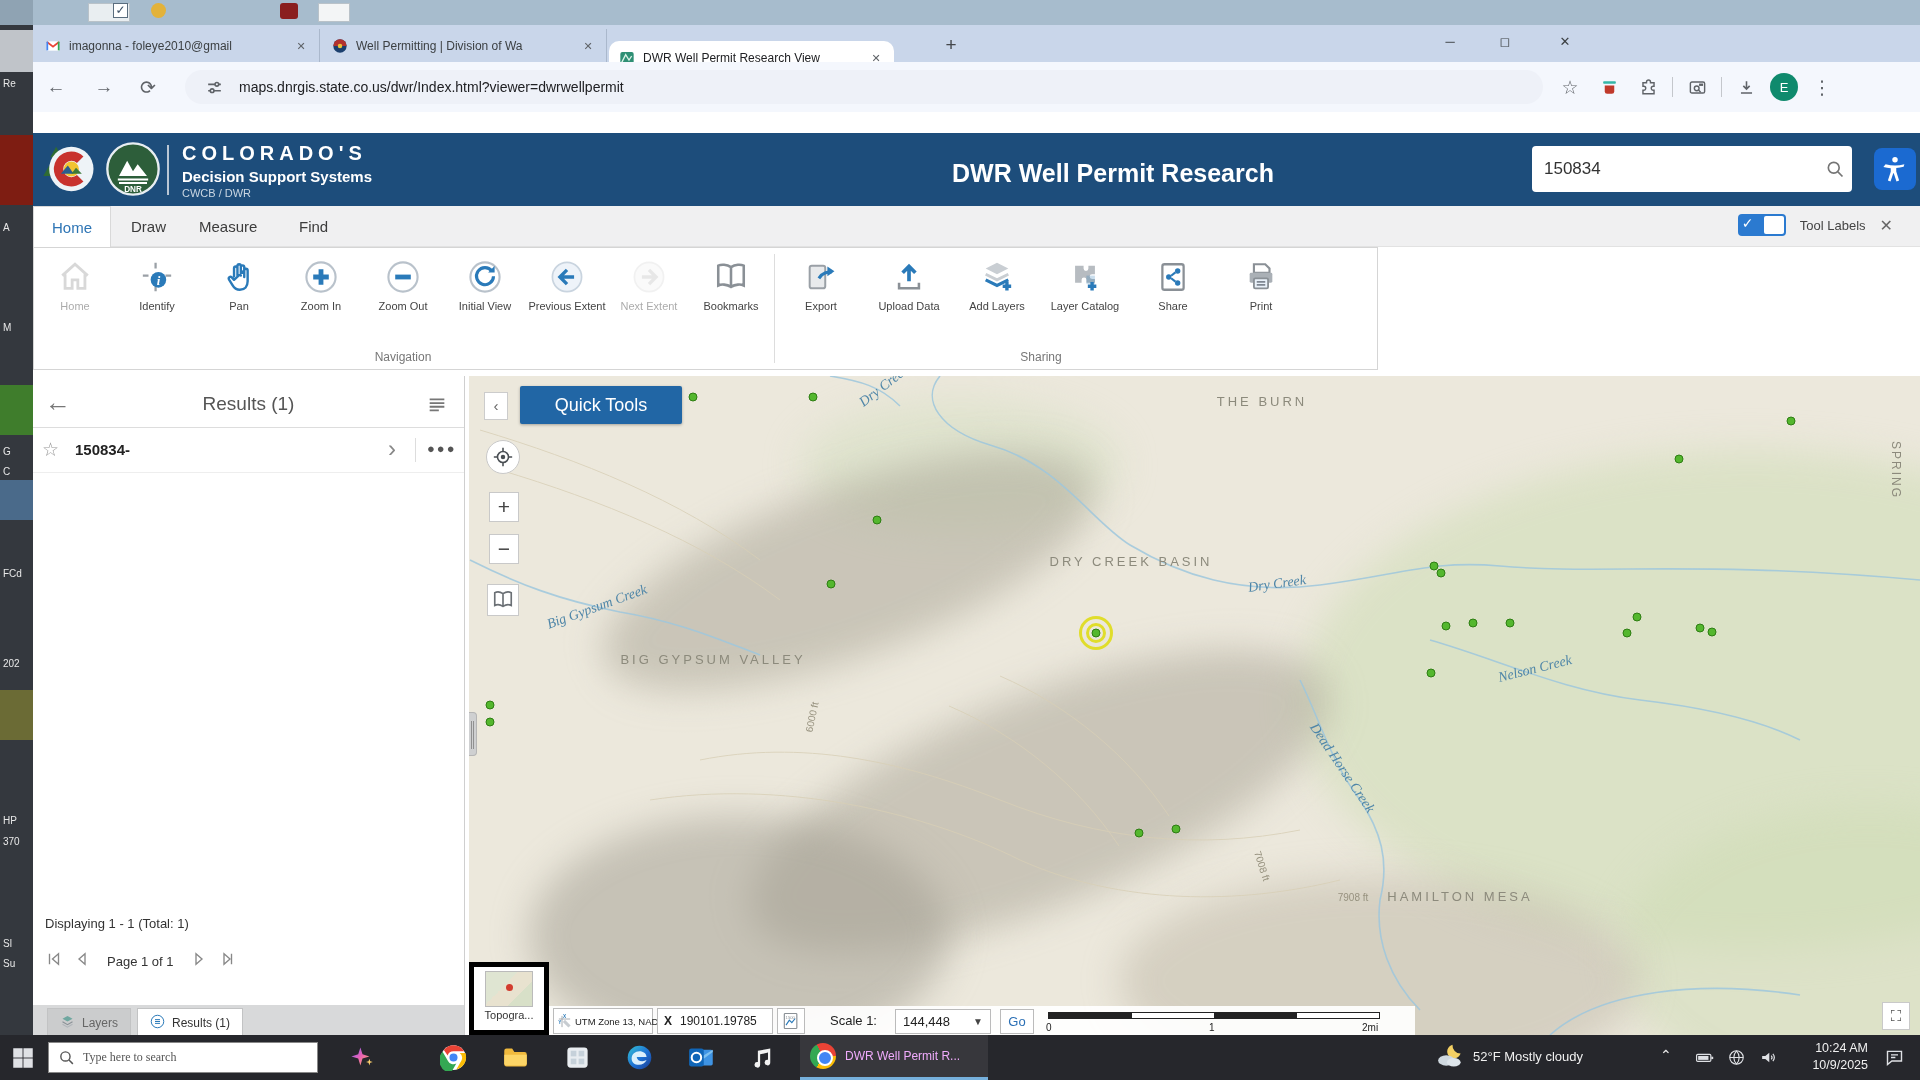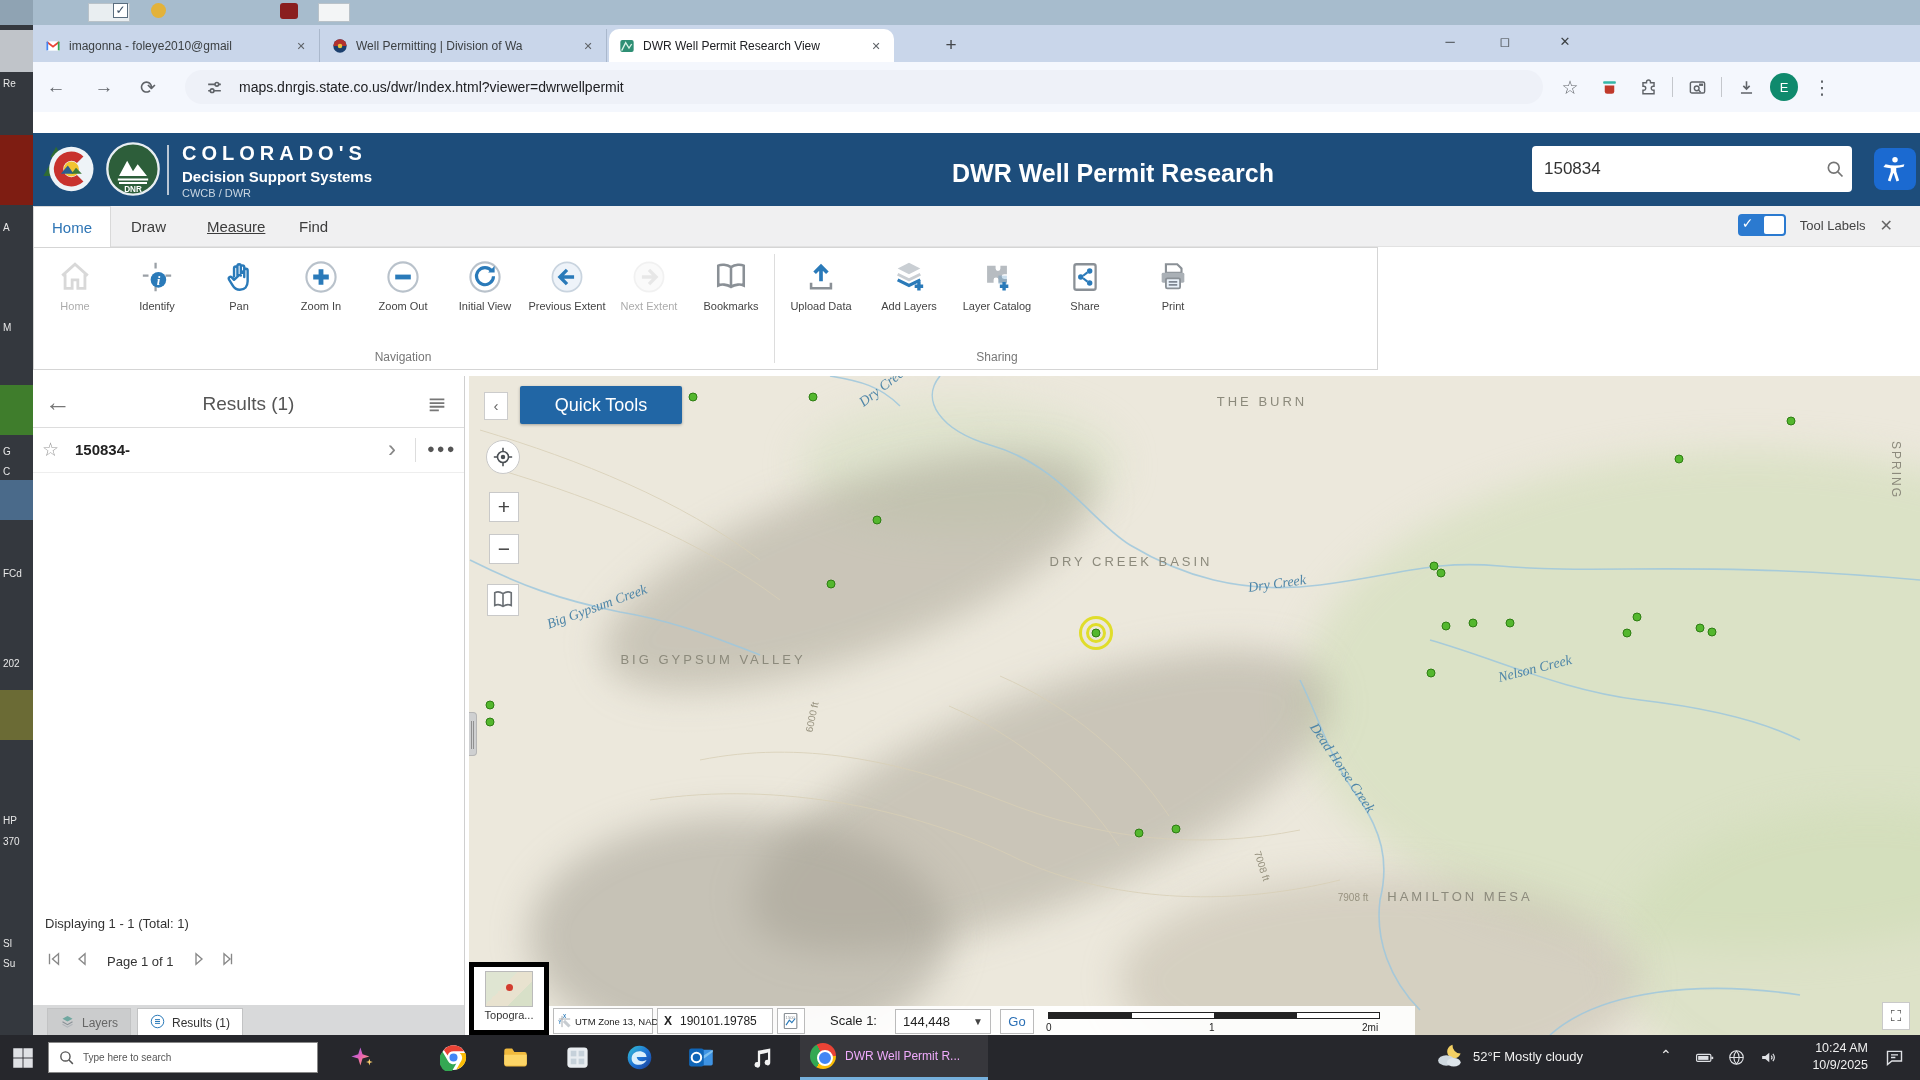--- a/index.html
+++ b/index.html
@@ -141,21 +141,21 @@
   #scalebar .seg:nth-child(even){background:#fff}
   .sbl{position:absolute;top:646px;font-size:10px;color:#222}
   #attrbtn{position:absolute;left:1413px;top:626px;width:28px;height:28px;background:#fff;border:1px solid #c9c9c9;display:flex;align-items:center;justify-content:center;color:#555;font-size:15px}
 
   
   #taskbar{left:0;top:1035px;width:1920px;height:45px;background:#26272c;z-index:5;display:block}
   #startbtn{position:absolute;left:10px;top:10px;width:26px;height:26px}
   #startbtn svg{width:100%;height:100%}
   #tsearch{position:absolute;left:48px;top:7px;width:270px;height:31px;background:#fff;border:1px solid #888;display:flex;align-items:center;gap:8px;padding:0 9px}
   #tsearch svg{width:17px;height:17px}
-  #tsearch input{border:none;outline:none;font-size:10px;color:#333;flex:1;font-family:Liberation Sans, sans-serif}
+  #tsearch input{border:none;outline:none;font-size:12px;color:#333;flex:1;font-family:Liberation Serif, serif}
   #tsearch input::placeholder{color:#555;opacity:1}
   #sparkle{position:absolute;left:348px;top:9px;width:27px;height:27px}
   #sparkle svg{width:100%;height:100%}
   .tbicon{position:absolute;top:9px;width:27px;height:27px}
   .tbicon svg{width:100%;height:100%}
   .chromeball{width:26px;height:26px;border-radius:50%;background:conic-gradient(from -30deg,#ea4335 0 120deg,#fbbc05 0 240deg,#34a853 0 360deg);position:relative}
   .chromeball:after{content:"";position:absolute;left:7px;top:7px;width:12px;height:12px;border-radius:50%;background:#4285f4;border:2px solid #fff}
   #activetask{position:absolute;left:800px;top:0;width:188px;height:45px;background:rgba(255,255,255,.08);border-bottom:3px solid #76b0dc;display:flex;align-items:center;gap:9px;padding:0 10px}
   #activetask .t{color:#f0abfc;font-size:12px;white-space:nowrap;overflow:hidden}
   #traychev{position:absolute;left:1660px;top:12px;color:#e8e8e8;font-size:14px}
@@ -217,21 +217,21 @@
           </div>
           <div class="btab" style="left: 289px;">
             <span class="tabicon"><svg viewBox="0 0 24 24">
                 <circle cx="12" cy="12" r="10" fill="#1b3f6e"></circle>
                 <path d="M2 12a10 10 0 0 1 20 0z" fill="#b3322e"></path>
                 <circle cx="12" cy="12" r="3.4" fill="#e8c23a"></circle>
               </svg></span>
             <span class="t">Well Permitting | Division of Wa</span>
             <span class="x">✕</span>
           </div>
-          <div class="btab active" style="left: 576px;">
+          <div class="btab active" style="left: 576px; margin-top: 12px;">
             <span class="tabicon"><svg viewBox="0 0 24 24">
                 <rect x="2" y="3" width="20" height="18" rx="3" fill="#2e8f74"></rect>
                 <path d="M4 19L10 7l5 8 4-6" stroke="#d9f2e6" stroke-width="2" fill="none"></path>
               </svg></span>
             <span class="t">DWR Well Permit Research View</span>
             <span class="x">✕</span>
           </div>
         </div>
       <div id="newtab" style="left:905px">+</div>
       <div class="winctl" style="left:1395px">─</div>
@@ -326,21 +326,21 @@
               <circle cx="12" cy="4.6" r="2.2"></circle>
               <path d="M4.5 8.1c5 1.4 10 1.4 15 0l-.6 2.1c-2 .6-3.9.9-5.9 1v2.8l2.3 7.1-2.1.8-2.2-6.5h-.4L8.4 22l-2.1-.8 2.3-7.1v-2.8c-2-.1-3.9-.4-5.9-1z"></path>
             </svg>
         </div>
       </div>
 
       <div id="ribbonrow">
         <div id="rtabs">
             <div class="rtab active" style="left: 0px;">Home</div>
             <div class="rtab" style="left: 80px;">Draw</div>
-            <div class="rtab" style="left: 156px; text-decoration: underline;">Measure</div>
+            <div class="rtab" style="left: 148px;">Measure</div>
             <div class="rtab" style="left: 248px;">Find</div>
           </div>
         <div id="toollabels">
           <span id="tlswitch">
               <span class="chk">✓</span>
               <span class="knob"></span>
             </span>
           <span class="lbl">Tool Labels</span>
           <span class="close">✕</span>
         </div>
@@ -407,20 +407,28 @@
             <div class="tool">
               <span class="ticn"><svg viewBox="0 0 24 24" fill="none" stroke="#8a9096" stroke-width="1.8">
                   <path d="M12 5C9 3 5 3 3 4v14c2-1 6-1 9 1 3-2 7-2 9-1V4c-2-1-6-1-9 1zM12 5v14"></path>
                 </svg></span>
               <div class="tlabel">Bookmarks</div>
             </div>
             <div class="glabel">Navigation</div>
           </div>
           <div class="gsep"></div>
           <div class="tgroup sharing">
+            <div class="tool">
+              <span class="ticn"><svg viewBox="0 0 24 24">
+                  <rect x="4" y="4" width="11" height="16" rx="1.5" fill="#e8eaec" stroke="#9aa0a6" stroke-width="1.4"></rect>
+                  <path d="M10.5 13c3-4.5 6.5-4.5 9-4.5" stroke="#2a7ab9" stroke-width="2.2" fill="none"></path>
+                  <path d="M16.5 4.5L21.5 8l-5 3.5z" fill="#2a7ab9"></path>
+                </svg></span>
+              <div class="tlabel">Export</div>
+            </div>
             <div class="tool">
               <span class="ticn"><svg viewBox="0 0 24 24" fill="none">
                   <path d="M12 15V4.5M7.5 9L12 4.5 16.5 9" stroke="#2a7ab9" stroke-width="2.6"></path>
                   <path d="M5 16v4h14v-4" stroke="#8a9096" stroke-width="1.8"></path>
                 </svg></span>
               <div class="tlabel">Upload Data</div>
             </div>
             <div class="tool">
               <span class="ticn"><svg viewBox="0 0 24 24">
                   <path d="M12 2l8 4-8 4-8-4z" fill="#c9ced3"></path>

